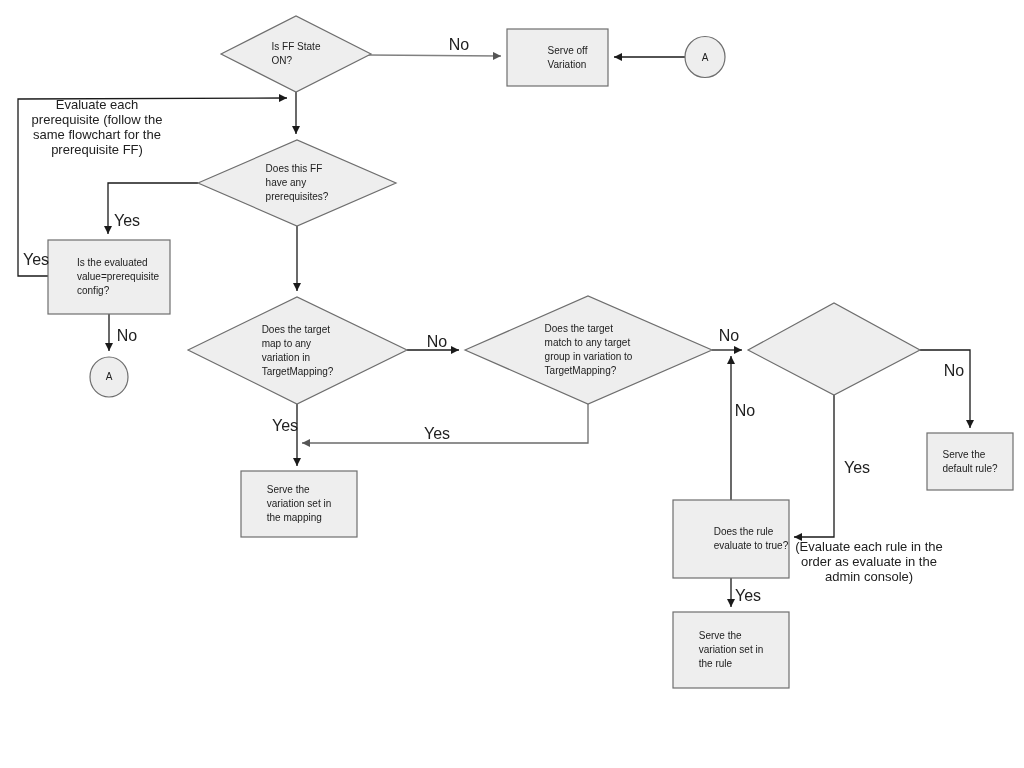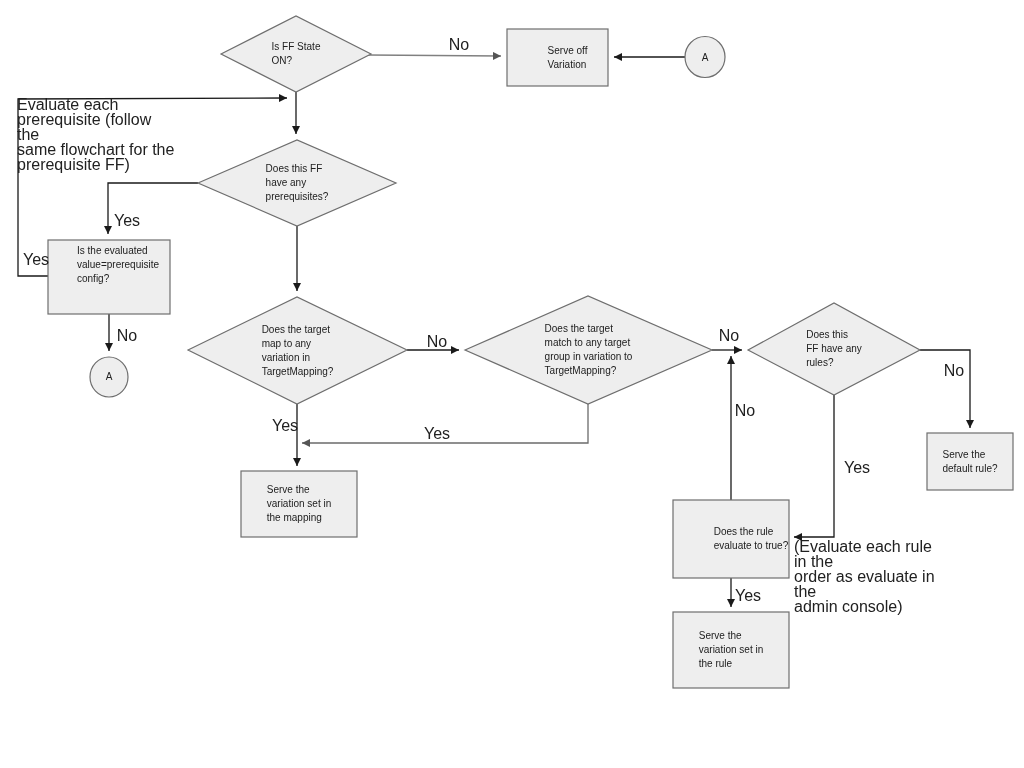--- a/index.html
+++ b/index.html
@@ -29,23 +29,23 @@
     justify-content: center;
     text-align: left;
     white-space: pre-line;
     font-size: 10px;
     line-height: 14px;
     color: #212121;
     pointer-events: none;
   }
   .label.note {
     display: block;
-    text-align: left;
+    text-align: center;
     justify-content: flex-start;
-    font-size: 16px;
+    font-size: 13px;
     line-height: 15px;
   }
   .edge-label {
     position: absolute;
     transform: translate(-50%, -50%);
     font-size: 16px;
     line-height: 14px;
     color: #212121;
     white-space: nowrap;
     pointer-events: none;
@@ -104,35 +104,32 @@
   <div class="label" style="left:507px; top:29px; width:101px; height:57px;padding-left:10px;">Serve off
 Variation</div>
   <div class="label" style="left:685px; top:37px; width:40px; height:41px;">A</div>
   <div class="label" style="left:198px; top:140px; width:198px; height:86px;">Does this FF
 have any
 prerequisites?</div>
   <div class="label note" style="left:17px; top:97px; width:160px; height:62px;">Evaluate each
 prerequisite (follow the
 same flowchart for the
 prerequisite FF)</div>
-  <div class="label" style="left:48px; top:228px; width:140px; height:74px;">Is the evaluated
+  <div class="label" style="left:48px; top:240px; width:140px; height:74px;">Is the evaluated
 value=prerequisite
 config?</div>
   <div class="label" style="left:90px; top:357px; width:38px; height:40px;">A</div>
   <div class="label" style="left:188px; top:297px; width:219px; height:107px;">Does the target
 map to any
 variation in
 TargetMapping?</div>
   <div class="label" style="left:465px; top:296px; width:247px; height:108px;">Does the target
 match to any target
 group in variation to
 TargetMapping?</div>
-  <div class="label" style="left:748px; top:303px; width:172px; height:92px;">Does this
-FF have any
-rules?</div>
   <div class="label" style="left:927px; top:433px; width:86px; height:57px;">Serve the
 default rule?</div>
   <div class="label" style="left:693px; top:500px; width:116px; height:78px;">Does the rule
 evaluate to true?</div>
   <div class="label note" style="left:794px; top:539px; width:150px; height:48px;">(Evaluate each rule in the
 order as evaluate in the
 admin console)</div>
   <div class="label" style="left:673px; top:612px; width:116px; height:76px;">Serve the
 variation set in
 the rule</div>

